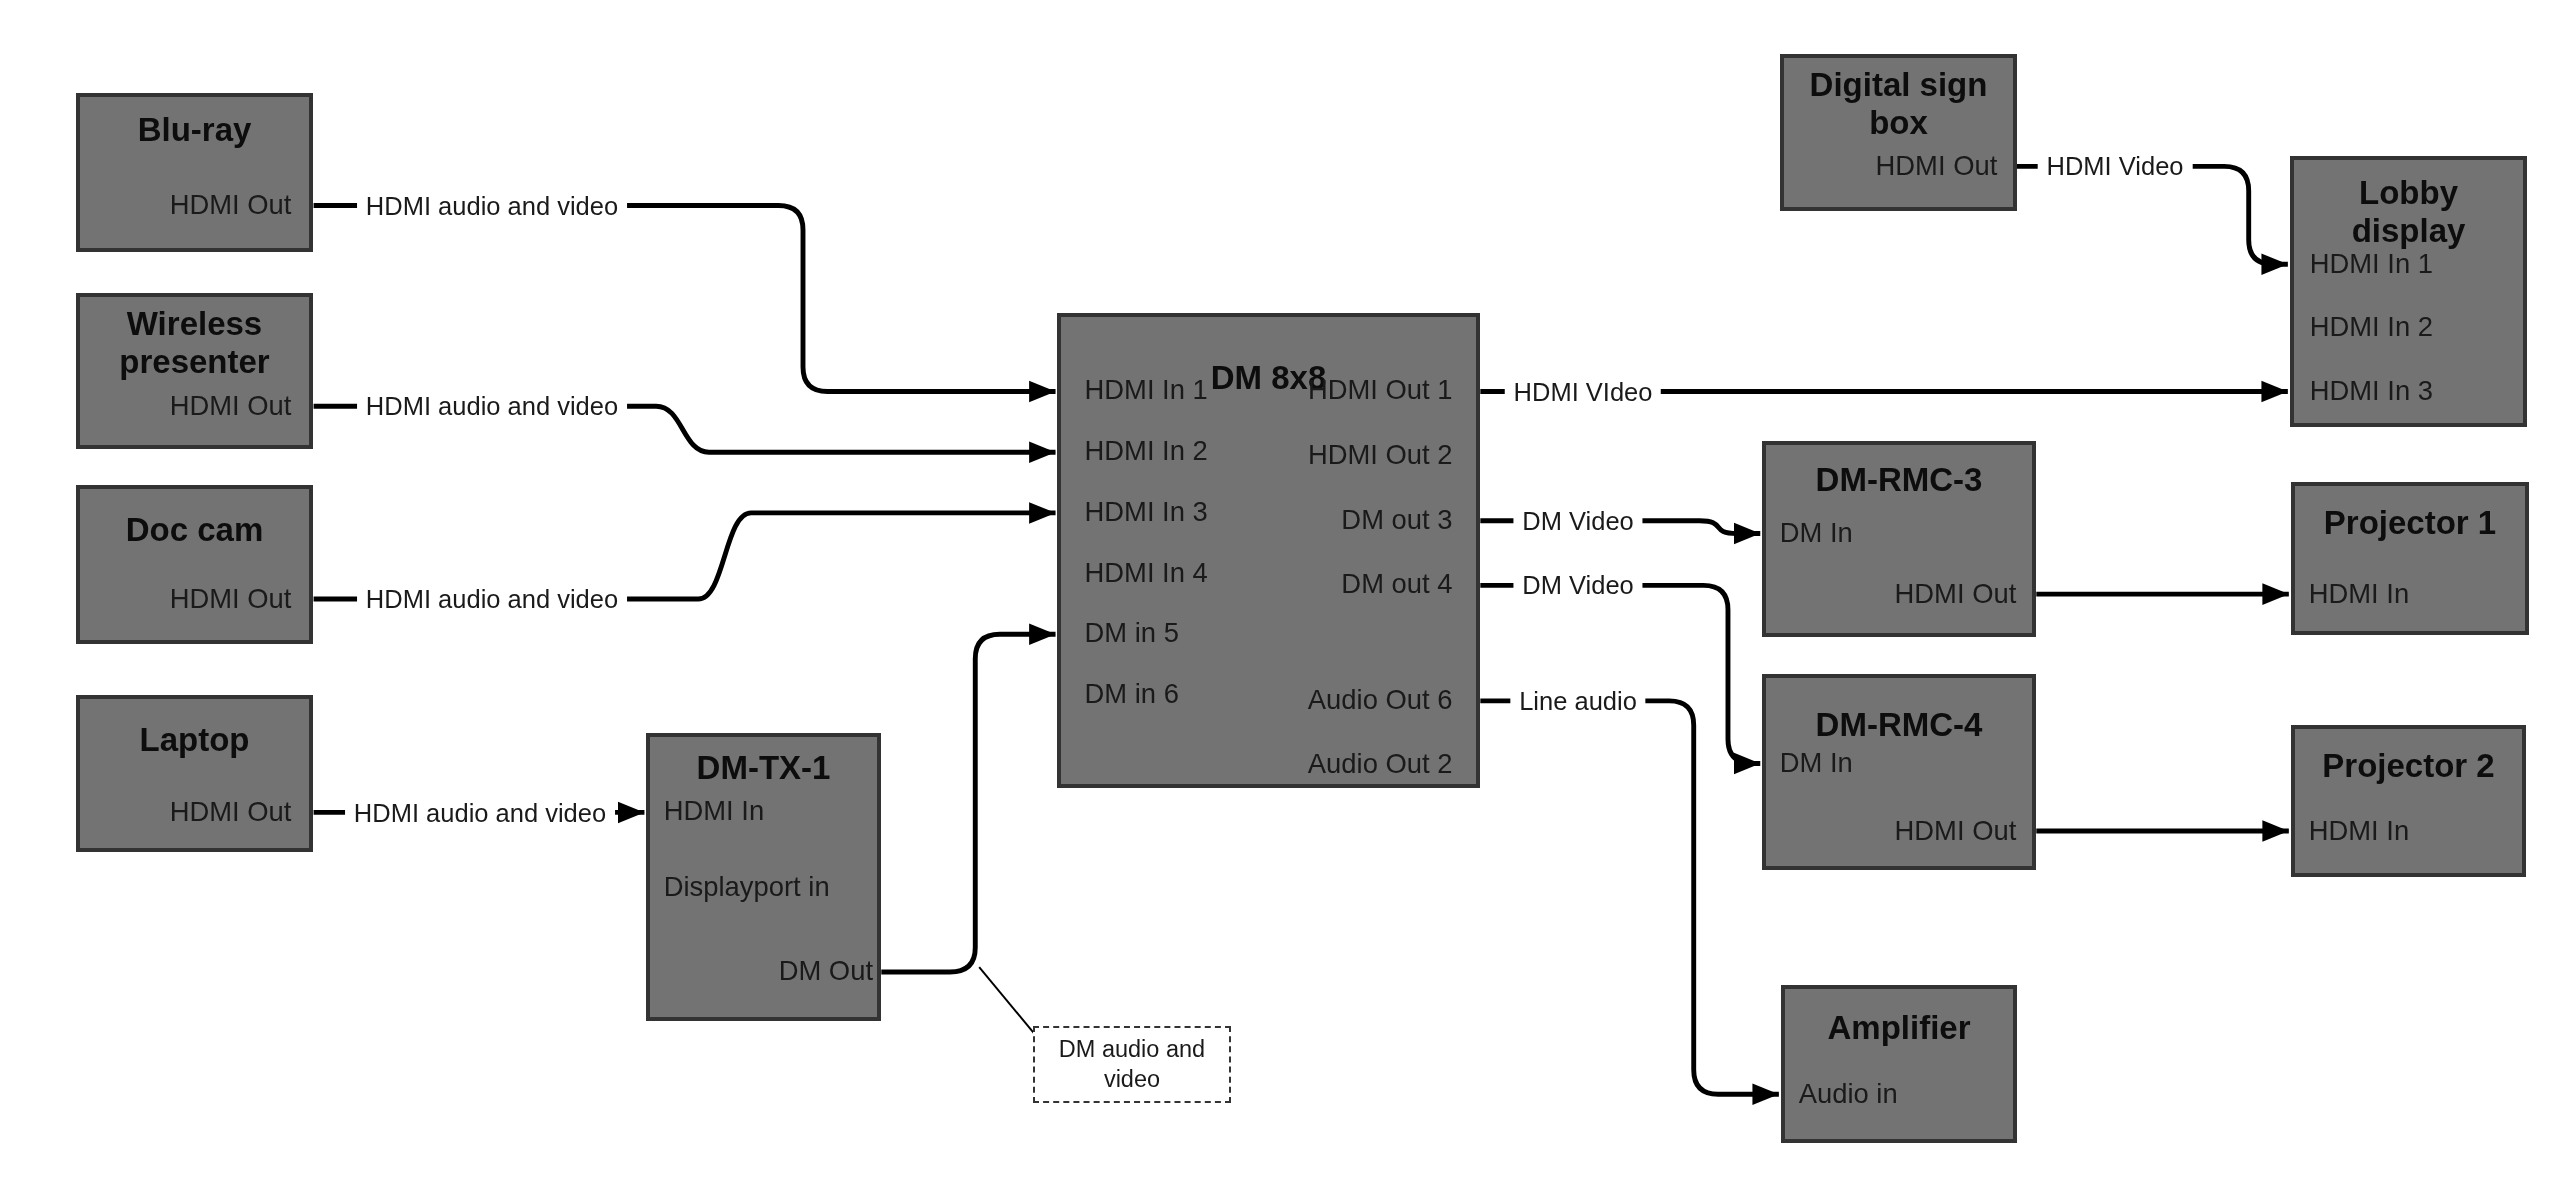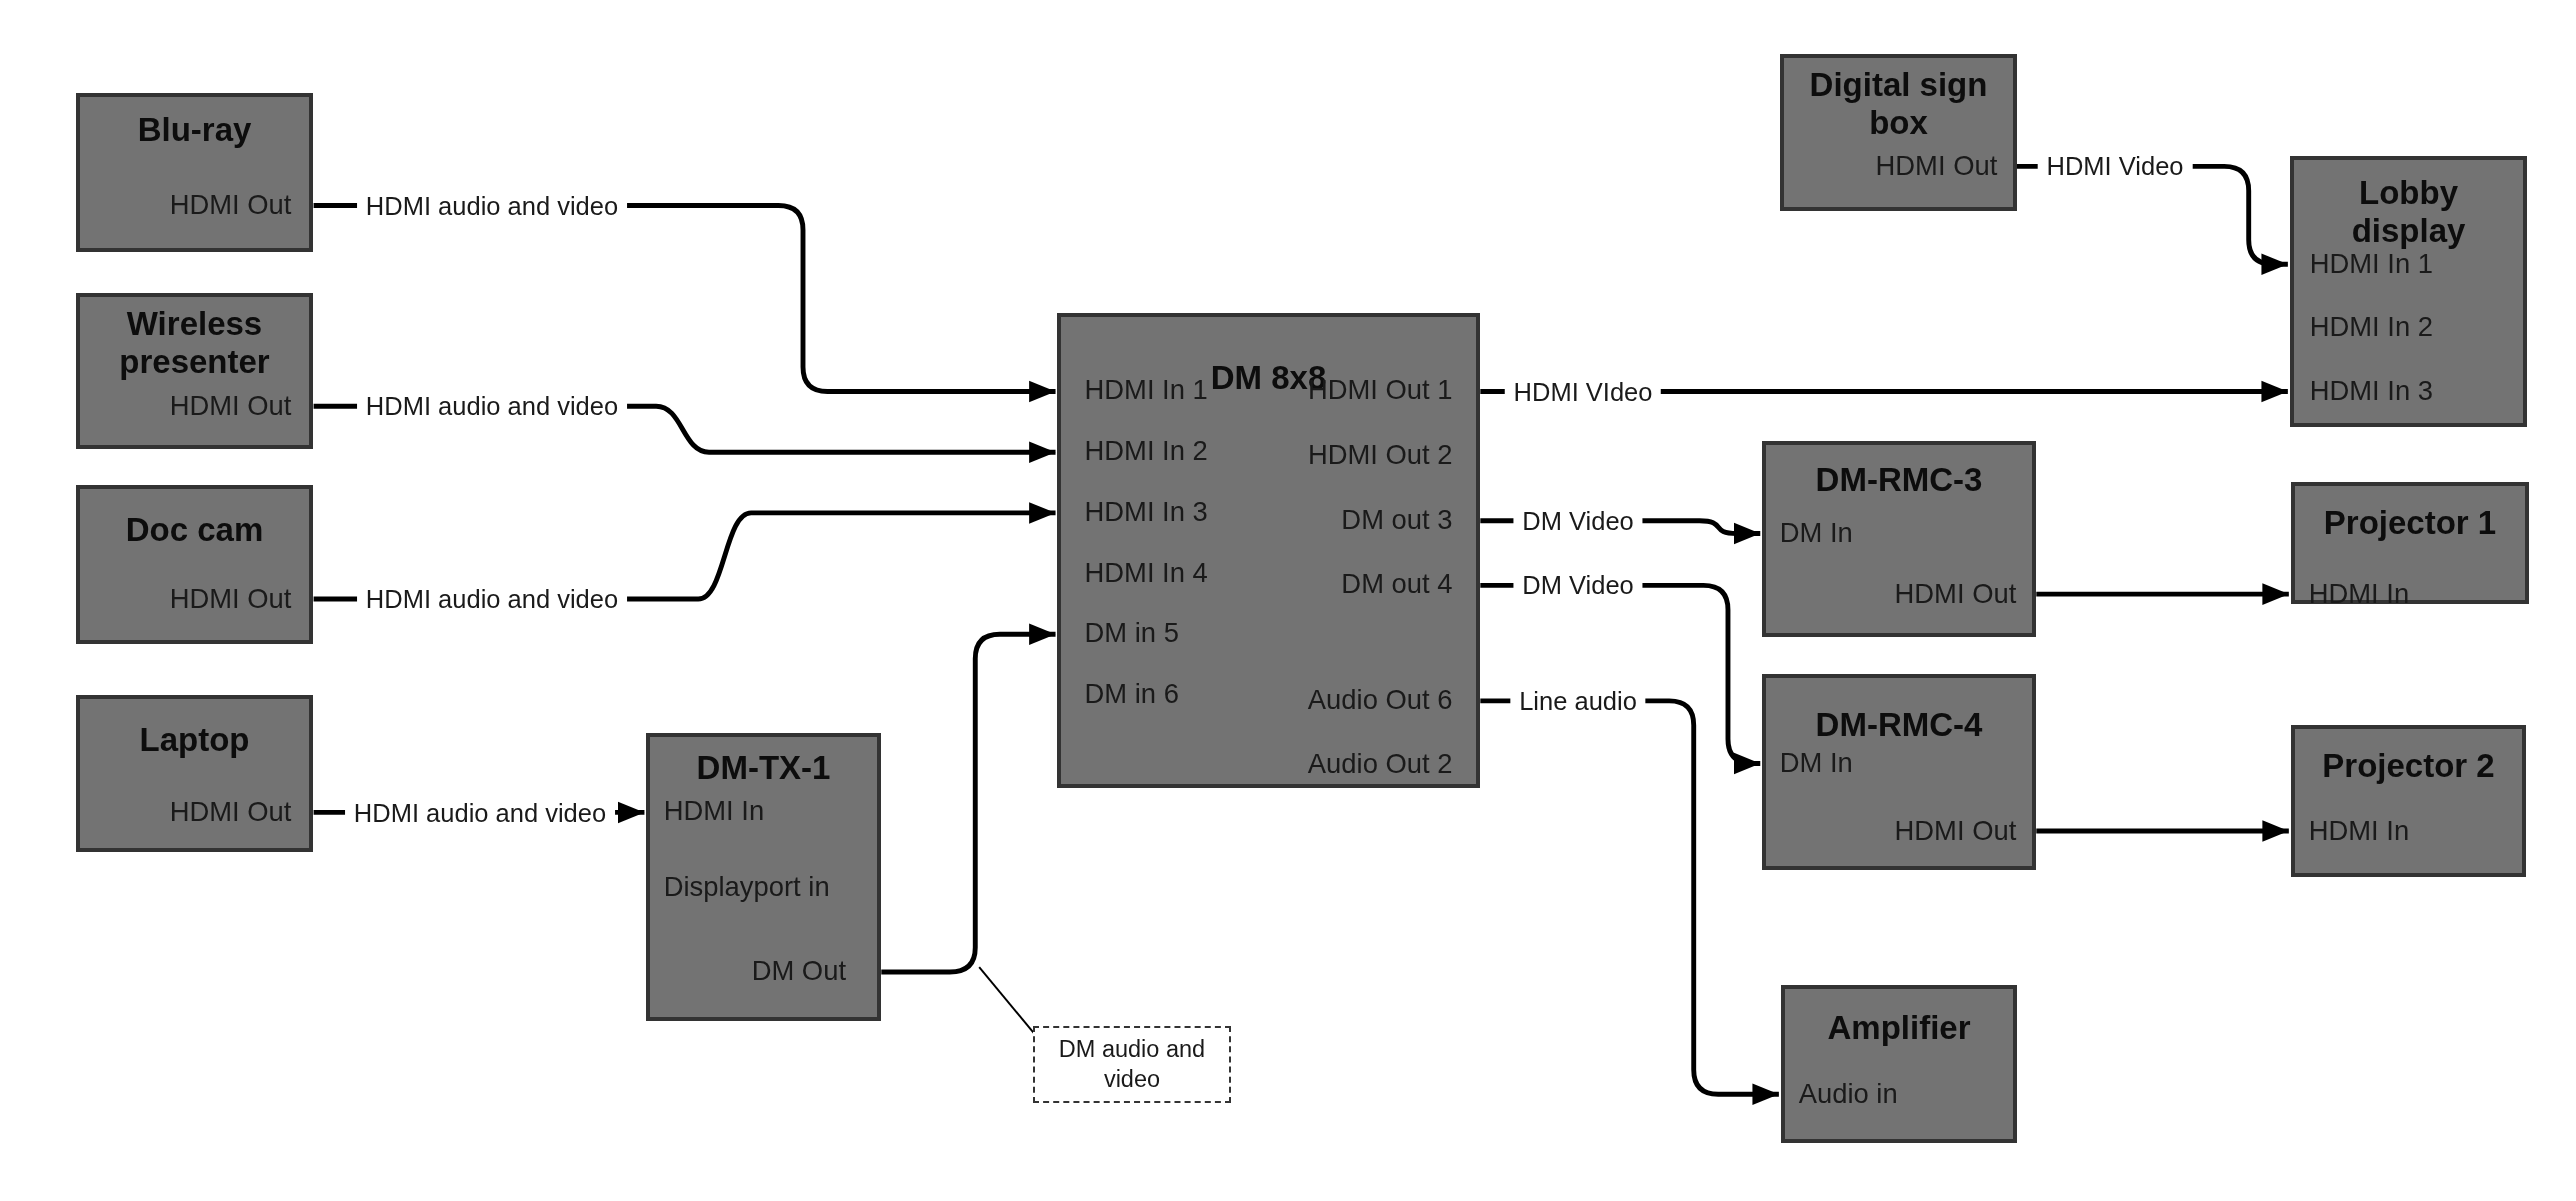--- a/index.html
+++ b/index.html
@@ -111,21 +111,21 @@
 
   <div class="node" style="left:76px; top:695px; width:237px; height:157px;">
     <div class="node-title" style="top:21.5px;">Laptop</div>
     <span class="port" style="right:17.6px; top:113px;">HDMI Out</span>
   </div>
 
   <div class="node" style="left:646px; top:733px; width:235px; height:288px;">
     <div class="node-title" style="top:11.7px;">DM-TX-1</div>
     <span class="port" style="left:13.7px; top:74px;">HDMI In</span>
     <span class="port" style="left:13.7px; top:150px;">Displayport in</span>
-    <span class="port" style="right:31px; top:234px;">DM Out</span>
+    <span class="port" style="right:4px; top:234px;">DM Out</span>
   </div>
 
   <div class="node" style="left:1057px; top:313px; width:423px; height:475px;">
     <div class="node-title" style="top:1px;margin-top:41px;">DM 8x8</div>
     <span class="port" style="left:23.5px; top:73px;">HDMI In 1</span>
     <span class="port" style="left:23.5px; top:134px;">HDMI In 2</span>
     <span class="port" style="left:23.5px; top:195px;">HDMI In 3</span>
     <span class="port" style="left:23.5px; top:256px;">HDMI In 4</span>
     <span class="port" style="left:23.5px; top:316px;">DM in 5</span>
     <span class="port" style="left:23.5px; top:377px;">DM in 6</span>
@@ -150,21 +150,21 @@
     <span class="port" style="left:15.7px; top:167px;">HDMI In 2</span>
     <span class="port" style="left:15.7px; top:231px;">HDMI In 3</span>
   </div>
 
   <div class="node" style="left:1762px; top:441px; width:274px; height:196px;">
     <div class="node-title" style="top:15.7px;">DM-RMC-3</div>
     <span class="port" style="left:13.7px; top:88px;">DM In</span>
     <span class="port" style="right:15.7px; top:149px;">HDMI Out</span>
   </div>
 
-  <div class="node" style="left:2291px; top:482px; width:238px; height:122px;">
+  <div class="node" style="left:2291px; top:482px; width:238px; height:153px;">
     <div class="node-title" style="top:17.6px;">Projector 1</div>
     <span class="port" style="left:13.7px; top:108px;">HDMI In</span>
   </div>
 
   <div class="node" style="left:1762px; top:674px; width:274px; height:196px;">
     <div class="node-title" style="top:15.7px;margin-top:12px;">DM-RMC-4</div>
     <span class="port" style="left:13.7px; top:85px;">DM In</span>
     <span class="port" style="right:15.7px; top:153px;">HDMI Out</span>
   </div>
 

